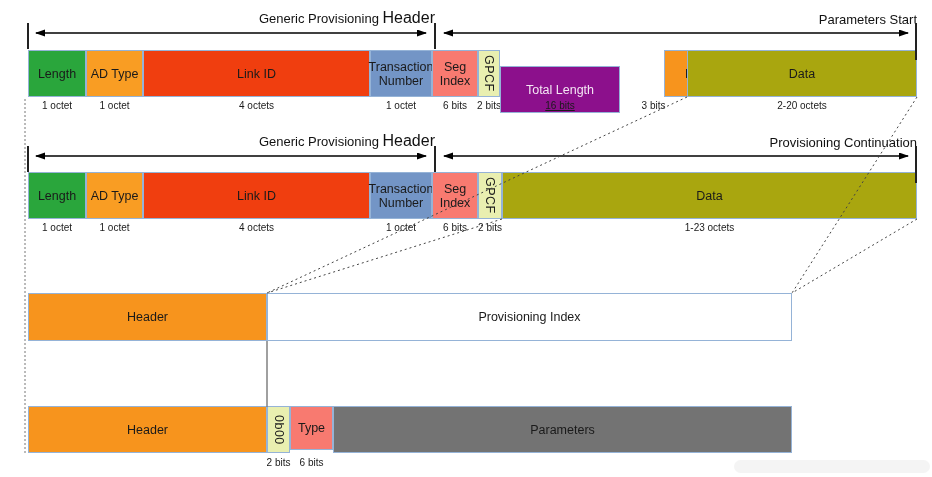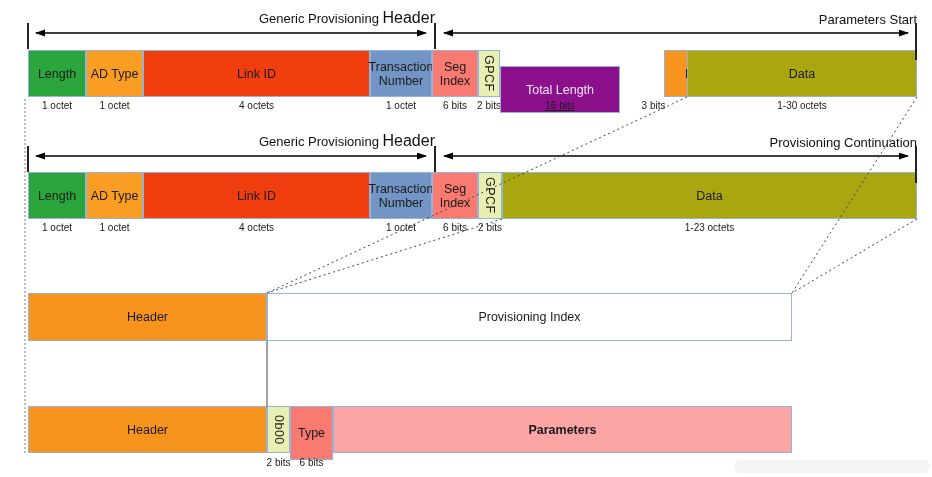--- a/index.html
+++ b/index.html
@@ -77,21 +77,21 @@
         <span>Total Length</span>
       </div>
       <div class="caption" style="left: 560px; top: 100px; text-decoration: underline;">16 bits</div>
       <div class="field" style="left: 620px; top: 50px; width: 67px; height: 47px; background: rgb(247, 148, 29); border-color: rgb(149, 179, 215); margin-left: 44px;">
         <span>FCS</span>
       </div>
       <div class="caption" style="left: 653.5px; top: 100px;">3 bits</div>
       <div class="field" style="left: 687px; top: 50px; width: 230px; height: 47px; background: rgb(169, 166, 15); border-color: rgb(149, 179, 215);">
         <span>Data</span>
       </div>
-      <div class="caption" style="left: 802px; top: 100px;">1-30 octets</div>
+      <div class="caption" style="left: 802px; top: 100px;">2-20 octets</div>
       <div class="field" style="left: 28px; top: 172px; width: 58px; height: 47px; background: rgb(42, 166, 60); border-color: rgb(149, 179, 215);">
         <span>Length</span>
       </div>
       <div class="caption" style="left: 57px; top: 222px;">1 octet</div>
       <div class="field" style="left: 86px; top: 172px; width: 57px; height: 47px; background: rgb(249, 157, 35); border-color: rgb(149, 179, 215);">
         <span>AD Type</span>
       </div>
       <div class="caption" style="left: 114.5px; top: 222px;">1 octet</div>
       <div class="field" style="left: 143px; top: 172px; width: 227px; height: 47px; background: rgb(240, 62, 15); border-color: rgb(149, 179, 215);">
         <span>Link ID</span>
@@ -119,25 +119,25 @@
       <div class="field" style="left: 267px; top: 293px; width: 525px; height: 48px; background: rgb(255, 255, 255); border-color: rgb(149, 179, 215);">
         <span>Provisioning Index</span>
       </div>
       <div class="field" style="left: 28px; top: 406px; width: 239px; height: 47px; background: rgb(247, 148, 29); border-color: rgb(149, 179, 215);">
         <span>Header</span>
       </div>
       <div class="field vertical" style="left: 267px; top: 406px; width: 23px; height: 47px; background: rgb(233, 239, 176); border-color: rgb(149, 179, 215);">
         <span>0b00</span>
       </div>
       <div class="caption" style="left: 278.5px; top: 457px;">2 bits</div>
-      <div class="field" style="left: 290px; top: 406px; width: 43px; height: 54px; background: rgb(248, 122, 112); border-color: rgb(149, 179, 215);">
+      <div class="field" style="left: 290px; top: 406px; width: 43px; height: 44px; background: rgb(248, 122, 112); border-color: rgb(149, 179, 215);">
         <span>Type</span>
       </div>
       <div class="caption" style="left: 311.5px; top: 457px;">6 bits</div>
-      <div class="field" style="left: 333px; top: 406px; width: 459px; height: 47px; background: #fca5a5; border-color: rgb(149, 179, 215); font-weight: bold;">
+      <div class="field" style="left: 333px; top: 406px; width: 459px; height: 47px; background: #737373; border-color: rgb(149, 179, 215);">
         <span>Parameters</span>
       </div>
     </div>
 
   <svg class="overlay" width="932" height="477" viewBox="0 0 932 477">
     <defs>
       <marker id="ah" markerWidth="11" markerHeight="8" refX="9" refY="3.5" orient="auto-start-reverse" markerUnits="userSpaceOnUse">
         <path d="M0,0 L10,3.5 L0,7 z" fill="#000"></path>
       </marker>
     </defs>

